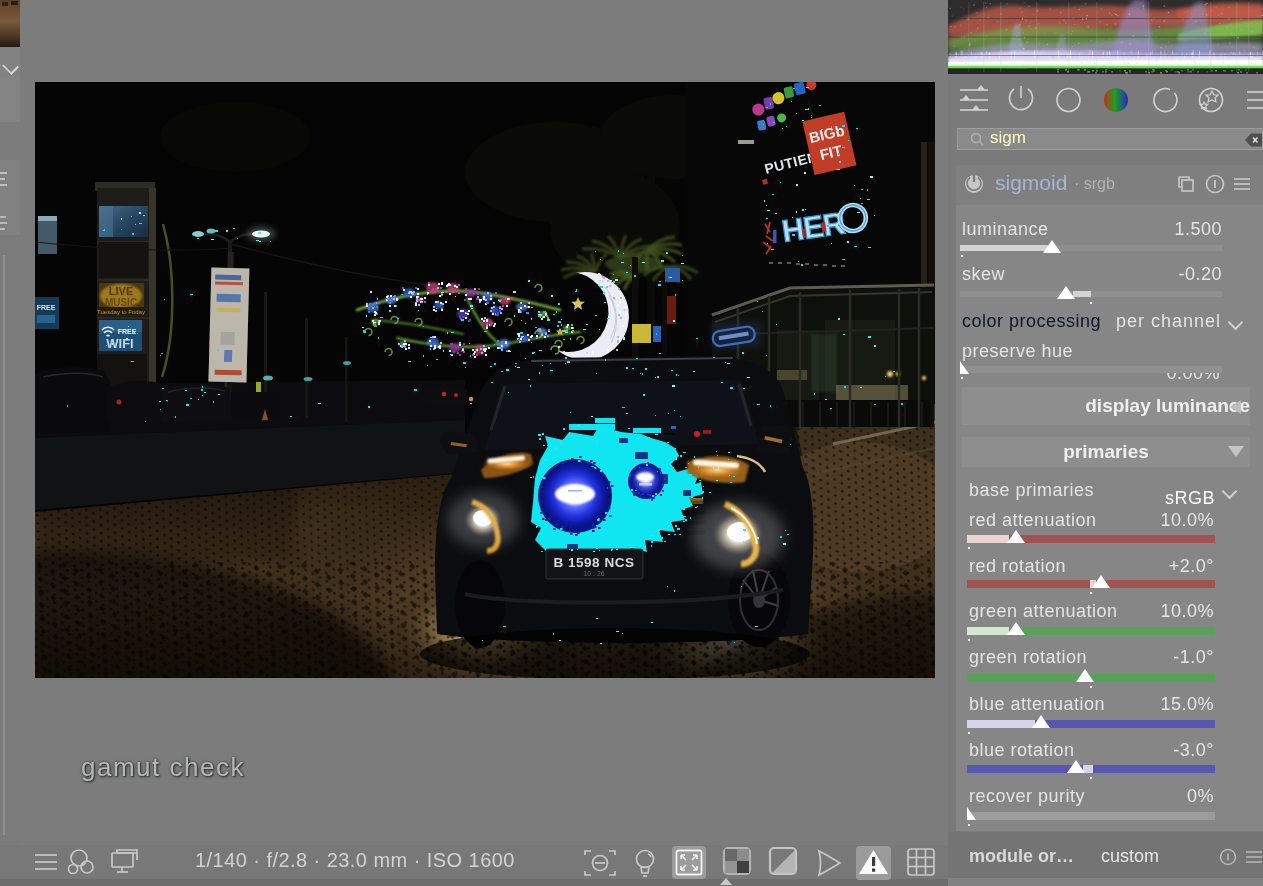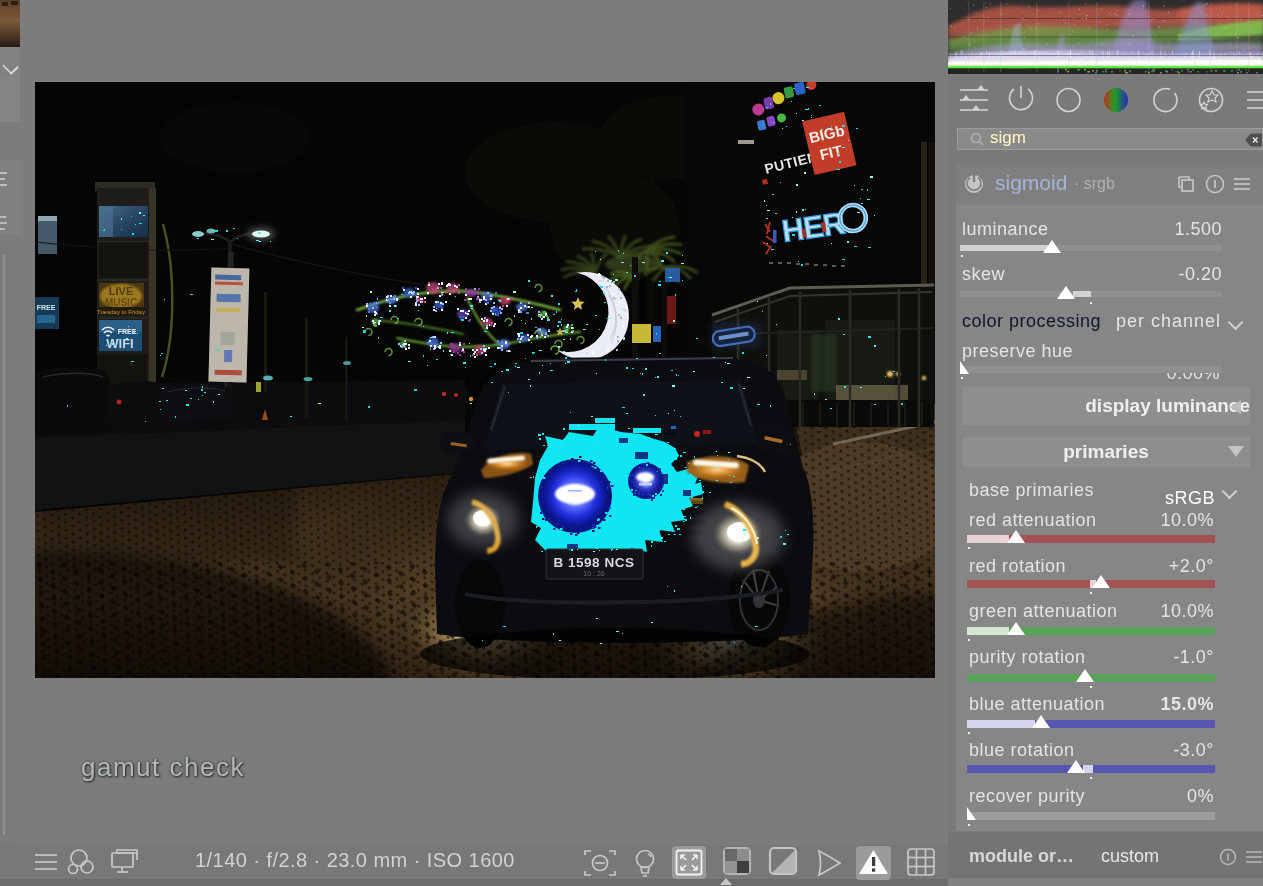--- a/index.html
+++ b/index.html
@@ -2056,27 +2056,27 @@
     <div style="position:absolute;left:967px;top:580px;width:248px;height:8px;background:#a25252;"></div>
     <div style="position:absolute;left:1090px;top:580px;width:6px;height:8px;background:#e8d4d4;"></div>
     <div style="position:absolute;left:1092.0px;top:575px;width:0;height:0;border-left:9.0px solid transparent;border-right:9.0px solid transparent;border-bottom:13px solid #ffffff;"></div>
     <div style="position:absolute;left:1090px;top:592px;width:2px;height:2px;background:#f0f0f0;"></div>
     <div style="position:absolute;left:969px;top:601px;font-size:18px;color:#e4e4e4;font-weight:normal;letter-spacing:0.5px;white-space:nowrap;">green attenuation</div>
     <div style="position:absolute;right:49px;top:601px;font-size:18px;color:#e4e4e4;font-weight:normal;letter-spacing:0.5px;white-space:nowrap;">10.0%</div>
     <div style="position:absolute;left:967px;top:627px;width:248px;height:8px;background:#58a158;"></div>
     <div style="position:absolute;left:967px;top:627px;width:42px;height:8px;background:#d6e8d2;"></div>
     <div style="position:absolute;left:1007.0px;top:622px;width:0;height:0;border-left:9.0px solid transparent;border-right:9.0px solid transparent;border-bottom:13px solid #ffffff;"></div>
     <div style="position:absolute;left:968px;top:639px;width:2px;height:2px;background:#f0f0f0;"></div>
-    <div style="position:absolute;left:969px;top:647px;font-size:18px;color:#e4e4e4;font-weight:normal;letter-spacing:0.5px;white-space:nowrap;">purity rotation</div>
+    <div style="position:absolute;left:969px;top:647px;font-size:18px;color:#e4e4e4;font-weight:normal;letter-spacing:0.5px;white-space:nowrap;">green rotation</div>
     <div style="position:absolute;right:49px;top:647px;font-size:18px;color:#e4e4e4;font-weight:normal;letter-spacing:0.5px;white-space:nowrap;">-1.0°</div>
     <div style="position:absolute;left:967px;top:674px;width:248px;height:8px;background:#58a158;"></div>
     <div style="position:absolute;left:1076.0px;top:669px;width:0;height:0;border-left:9.0px solid transparent;border-right:9.0px solid transparent;border-bottom:13px solid #ffffff;"></div>
     <div style="position:absolute;left:1090px;top:686px;width:2px;height:2px;background:#f0f0f0;"></div>
     <div style="position:absolute;left:969px;top:694px;font-size:18px;color:#e4e4e4;font-weight:normal;letter-spacing:0.5px;white-space:nowrap;">blue attenuation</div>
-    <div style="position:absolute;right:49px;top:694px;font-size:18px;color:#e4e4e4;font-weight:bold;letter-spacing:0.5px;white-space:nowrap;">15.0%</div>
+    <div style="position:absolute;right:49px;top:694px;font-size:18px;color:#e4e4e4;font-weight:normal;letter-spacing:0.5px;white-space:nowrap;">15.0%</div>
     <div style="position:absolute;left:967px;top:720px;width:248px;height:8px;background:#5757b2;"></div>
     <div style="position:absolute;left:967px;top:720px;width:68px;height:8px;background:#d4d4ec;"></div>
     <div style="position:absolute;left:1032.0px;top:715px;width:0;height:0;border-left:9.0px solid transparent;border-right:9.0px solid transparent;border-bottom:13px solid #ffffff;"></div>
     <div style="position:absolute;left:968px;top:732px;width:2px;height:2px;background:#f0f0f0;"></div>
     <div style="position:absolute;left:969px;top:740px;font-size:18px;color:#e4e4e4;font-weight:normal;letter-spacing:0.5px;white-space:nowrap;">blue rotation</div>
     <div style="position:absolute;right:49px;top:740px;font-size:18px;color:#e4e4e4;font-weight:normal;letter-spacing:0.5px;white-space:nowrap;">-3.0°</div>
     <div style="position:absolute;left:967px;top:765px;width:248px;height:8px;background:#5757b2;"></div>
     <div style="position:absolute;left:1083px;top:765px;width:10px;height:8px;background:#d4d4ec;"></div>
     <div style="position:absolute;left:1067.0px;top:760px;width:0;height:0;border-left:9.0px solid transparent;border-right:9.0px solid transparent;border-bottom:13px solid #ffffff;"></div>
     <div style="position:absolute;left:1090px;top:777px;width:2px;height:2px;background:#f0f0f0;"></div>

